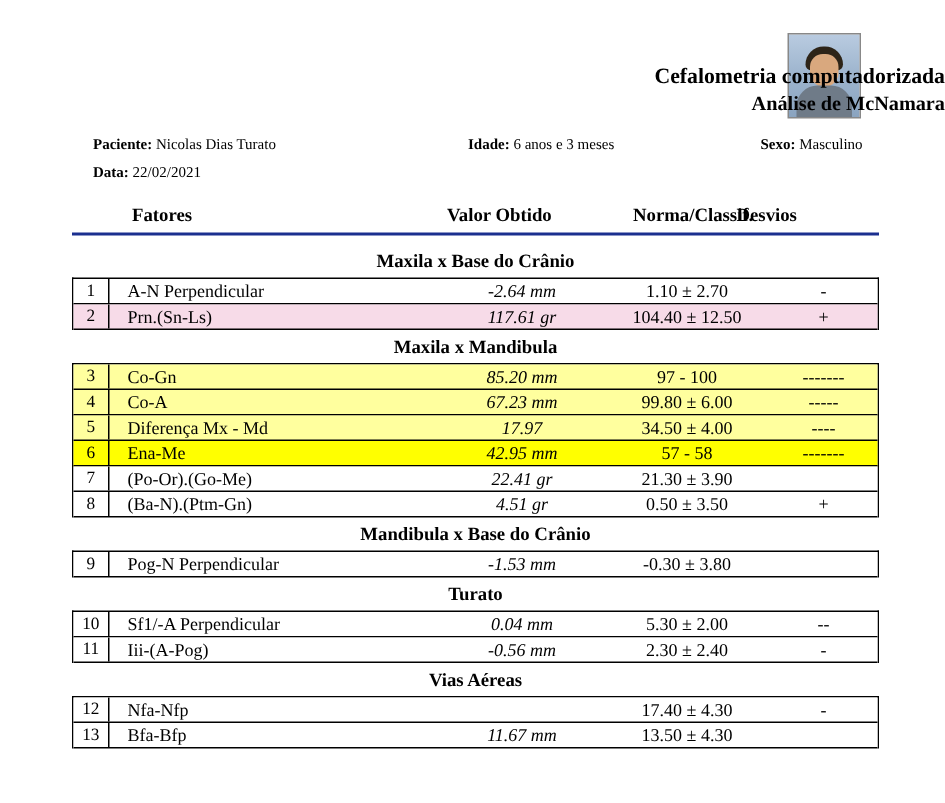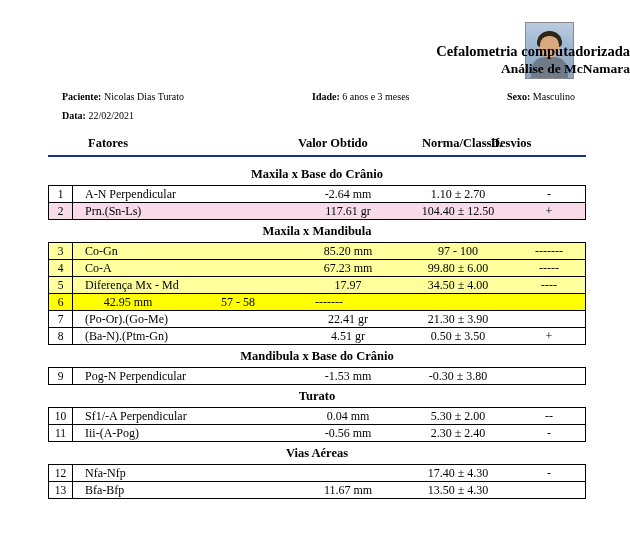--- a/index.html
+++ b/index.html
@@ -173,20 +173,21 @@
     height: 100%;
     line-height: 16px;
     box-sizing: border-box;
   }
   .c-valor {
     width: 110px;
     text-align: center;
     height: 100%;
     line-height: 16px;
     box-sizing: border-box;
+    font-style: italic;
   }
   .c-norma {
     width: 110px;
     text-align: center;
     height: 100%;
     line-height: 16px;
     box-sizing: border-box;
   }
   .c-desvio {
     width: 72px;
@@ -286,20 +287,21 @@
         </div>
         <div class="row bg-yellow">
           <div class="c-num">5</div>
           <div class="c-fator">Diferença Mx - Md</div>
           <div class="c-valor">17.97</div>
           <div class="c-norma">34.50 ± 4.00</div>
           <div class="c-desvio">----</div>
         </div>
         <div class="row bg-bright">
           <div class="c-num">6</div>
+          <div class="c-fator">Ena-Me</div>
           <div class="c-valor">42.95 mm</div>
           <div class="c-norma">57 - 58</div>
           <div class="c-desvio">-------</div>
         </div>
         <div class="row bg-white">
           <div class="c-num">7</div>
           <div class="c-fator">(Po-Or).(Go-Me)</div>
           <div class="c-valor">22.41 gr</div>
           <div class="c-norma">21.30 ± 3.90</div>
           <div class="c-desvio"></div>

